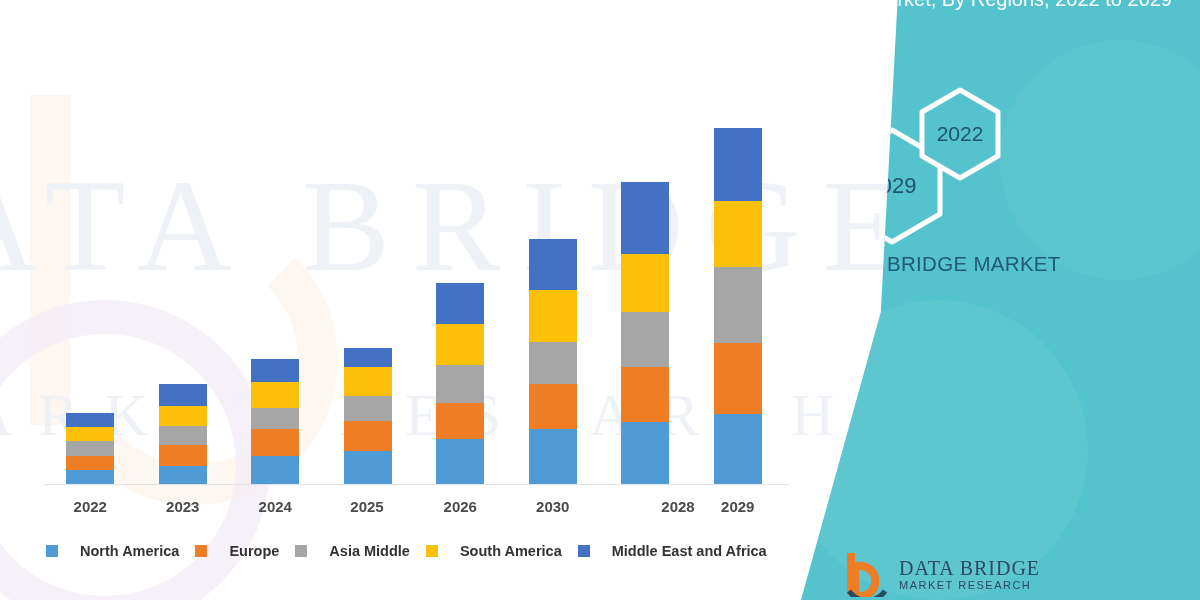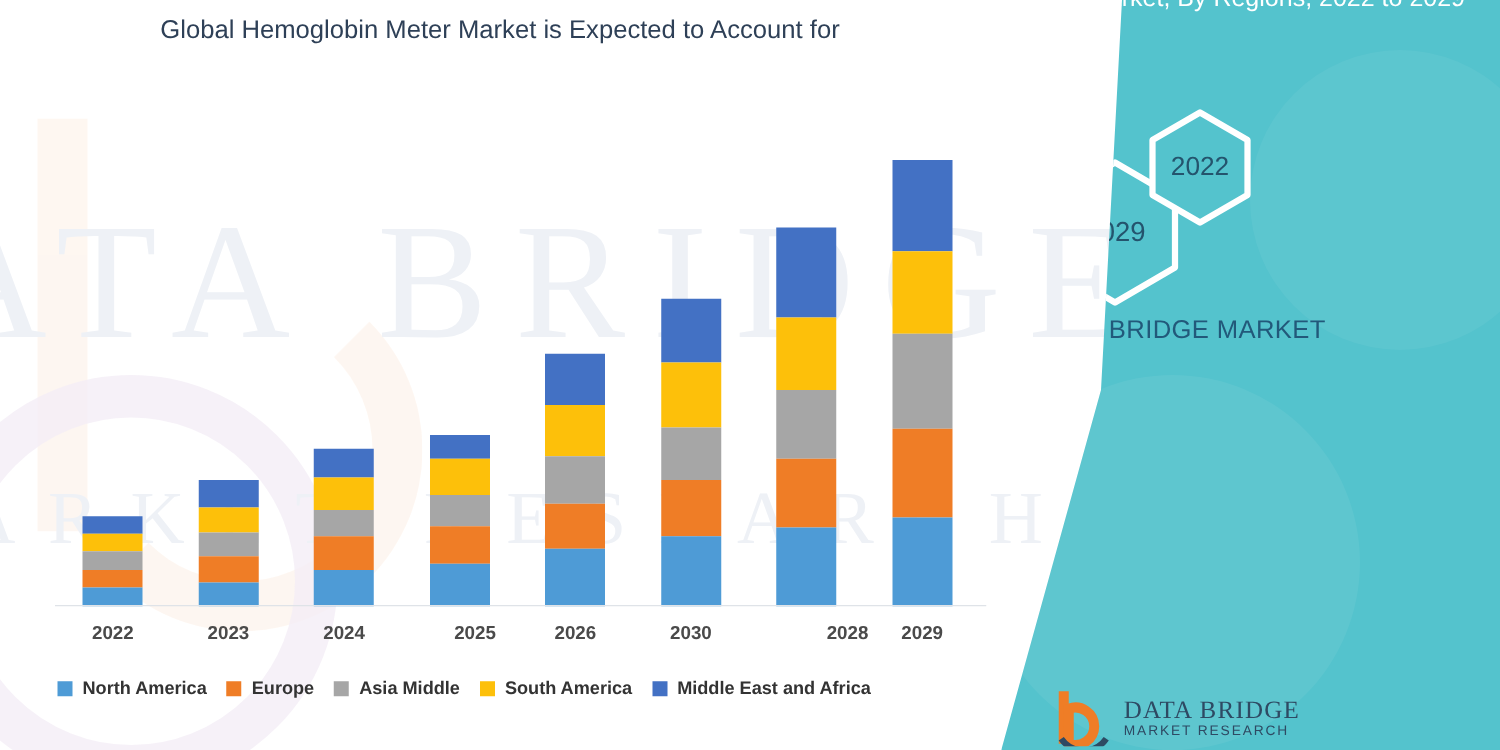--- a/index.html
+++ b/index.html
@@ -77,21 +77,21 @@
     font-size:15px; font-weight:bold; color:#4a4a4a;
   }
 
   
   .legend{
     position:absolute; left:46px; top:538px; width:740px; height:26px;
     display:flex; align-items:center; gap:16px;
     font-size:14.5px; font-weight:bold; color:#333;
     white-space:nowrap;
   }
-  .lg-item{ display:flex; align-items:center; gap:8px; }
+  .lg-item{ display:flex; align-items:center; gap:22px; }
   .lg-swatch{ width:12px; height:12px; display:inline-block; }
 
   
   .panel{
     position:absolute; right:0; top:0; width:420px; height:600px;
     background:#54c3cd;
     clip-path:polygon(28% 0, 100% 0, 100% 100%, 5% 100%, 24% 52%);
   }
   .panel-deco1{
     position:absolute; left:8px; top:300px; width:300px; height:300px;
@@ -137,21 +137,20 @@
 <div id="stage">
 
   <div class="wm-wrap">
     <div class="wm-b"></div>
     <div class="wm-circ"></div>
     <div class="wm-big">DATA BRIDGE</div>
     <div class="wm-sub">MARKET RESEARCH</div>
   </div>
 
   <div class="title">
-    <div>Global Hemoglobin Meter Market is Expected to Account for</div>
   </div>
 
   <div class="chart-area">
     <div class="plot" id="plot">
         <div class="bar" style="left: 22.25px;">
           <div class="seg" title="Middle East and Africa 2022: 14" style="height: 14.1944px; background: rgb(67, 113, 196);"></div>
           <div class="seg" title="South America 2022: 14" style="height: 14.1944px; background: rgb(253, 192, 10);"></div>
           <div class="seg" title="Asia Pacific 2022: 14" style="height: 14.1944px; background: rgb(166, 166, 166);"></div>
           <div class="seg" title="Europe 2022: 14" style="height: 14.1944px; background: rgb(239, 125, 38);"></div>
           <div class="seg" title="North America 2022: 15" style="height: 15.2083px; background: rgb(78, 155, 214);"></div>
@@ -204,21 +203,21 @@
           <div class="seg" title="Asia Pacific 2029: 75" style="height: 76.0417px; background: rgb(166, 166, 166);"></div>
           <div class="seg" title="Europe 2029: 70" style="height: 70.9722px; background: rgb(239, 125, 38);"></div>
           <div class="seg" title="North America 2029: 70" style="height: 70.9722px; background: rgb(78, 155, 214);"></div>
         </div>
       </div>
     <div class="baseline"></div>
     <div class="xlabels" id="xlabels">
         <div class="xlab" style="left: 6.25px;">2022</div>
         <div class="xlab" style="left: 98.75px;">2023</div>
         <div class="xlab" style="left: 191.25px;">2024</div>
-        <div class="xlab" style="left: 296px;">2025</div>
+        <div class="xlab" style="left: 283px;">2025</div>
         <div class="xlab" style="left: 376.25px;">2026</div>
         <div class="xlab" style="left: 468.75px;">2030</div>
         <div class="xlab" style="left: 594px;">2028</div>
         <div class="xlab" style="left: 653.75px;">2029</div>
       </div>
     <div class="legend" id="legend">
         <div class="lg-item">
           <span class="lg-swatch" style="background: rgb(78, 155, 214);"></span>
           <span>North America</span>
         </div>

